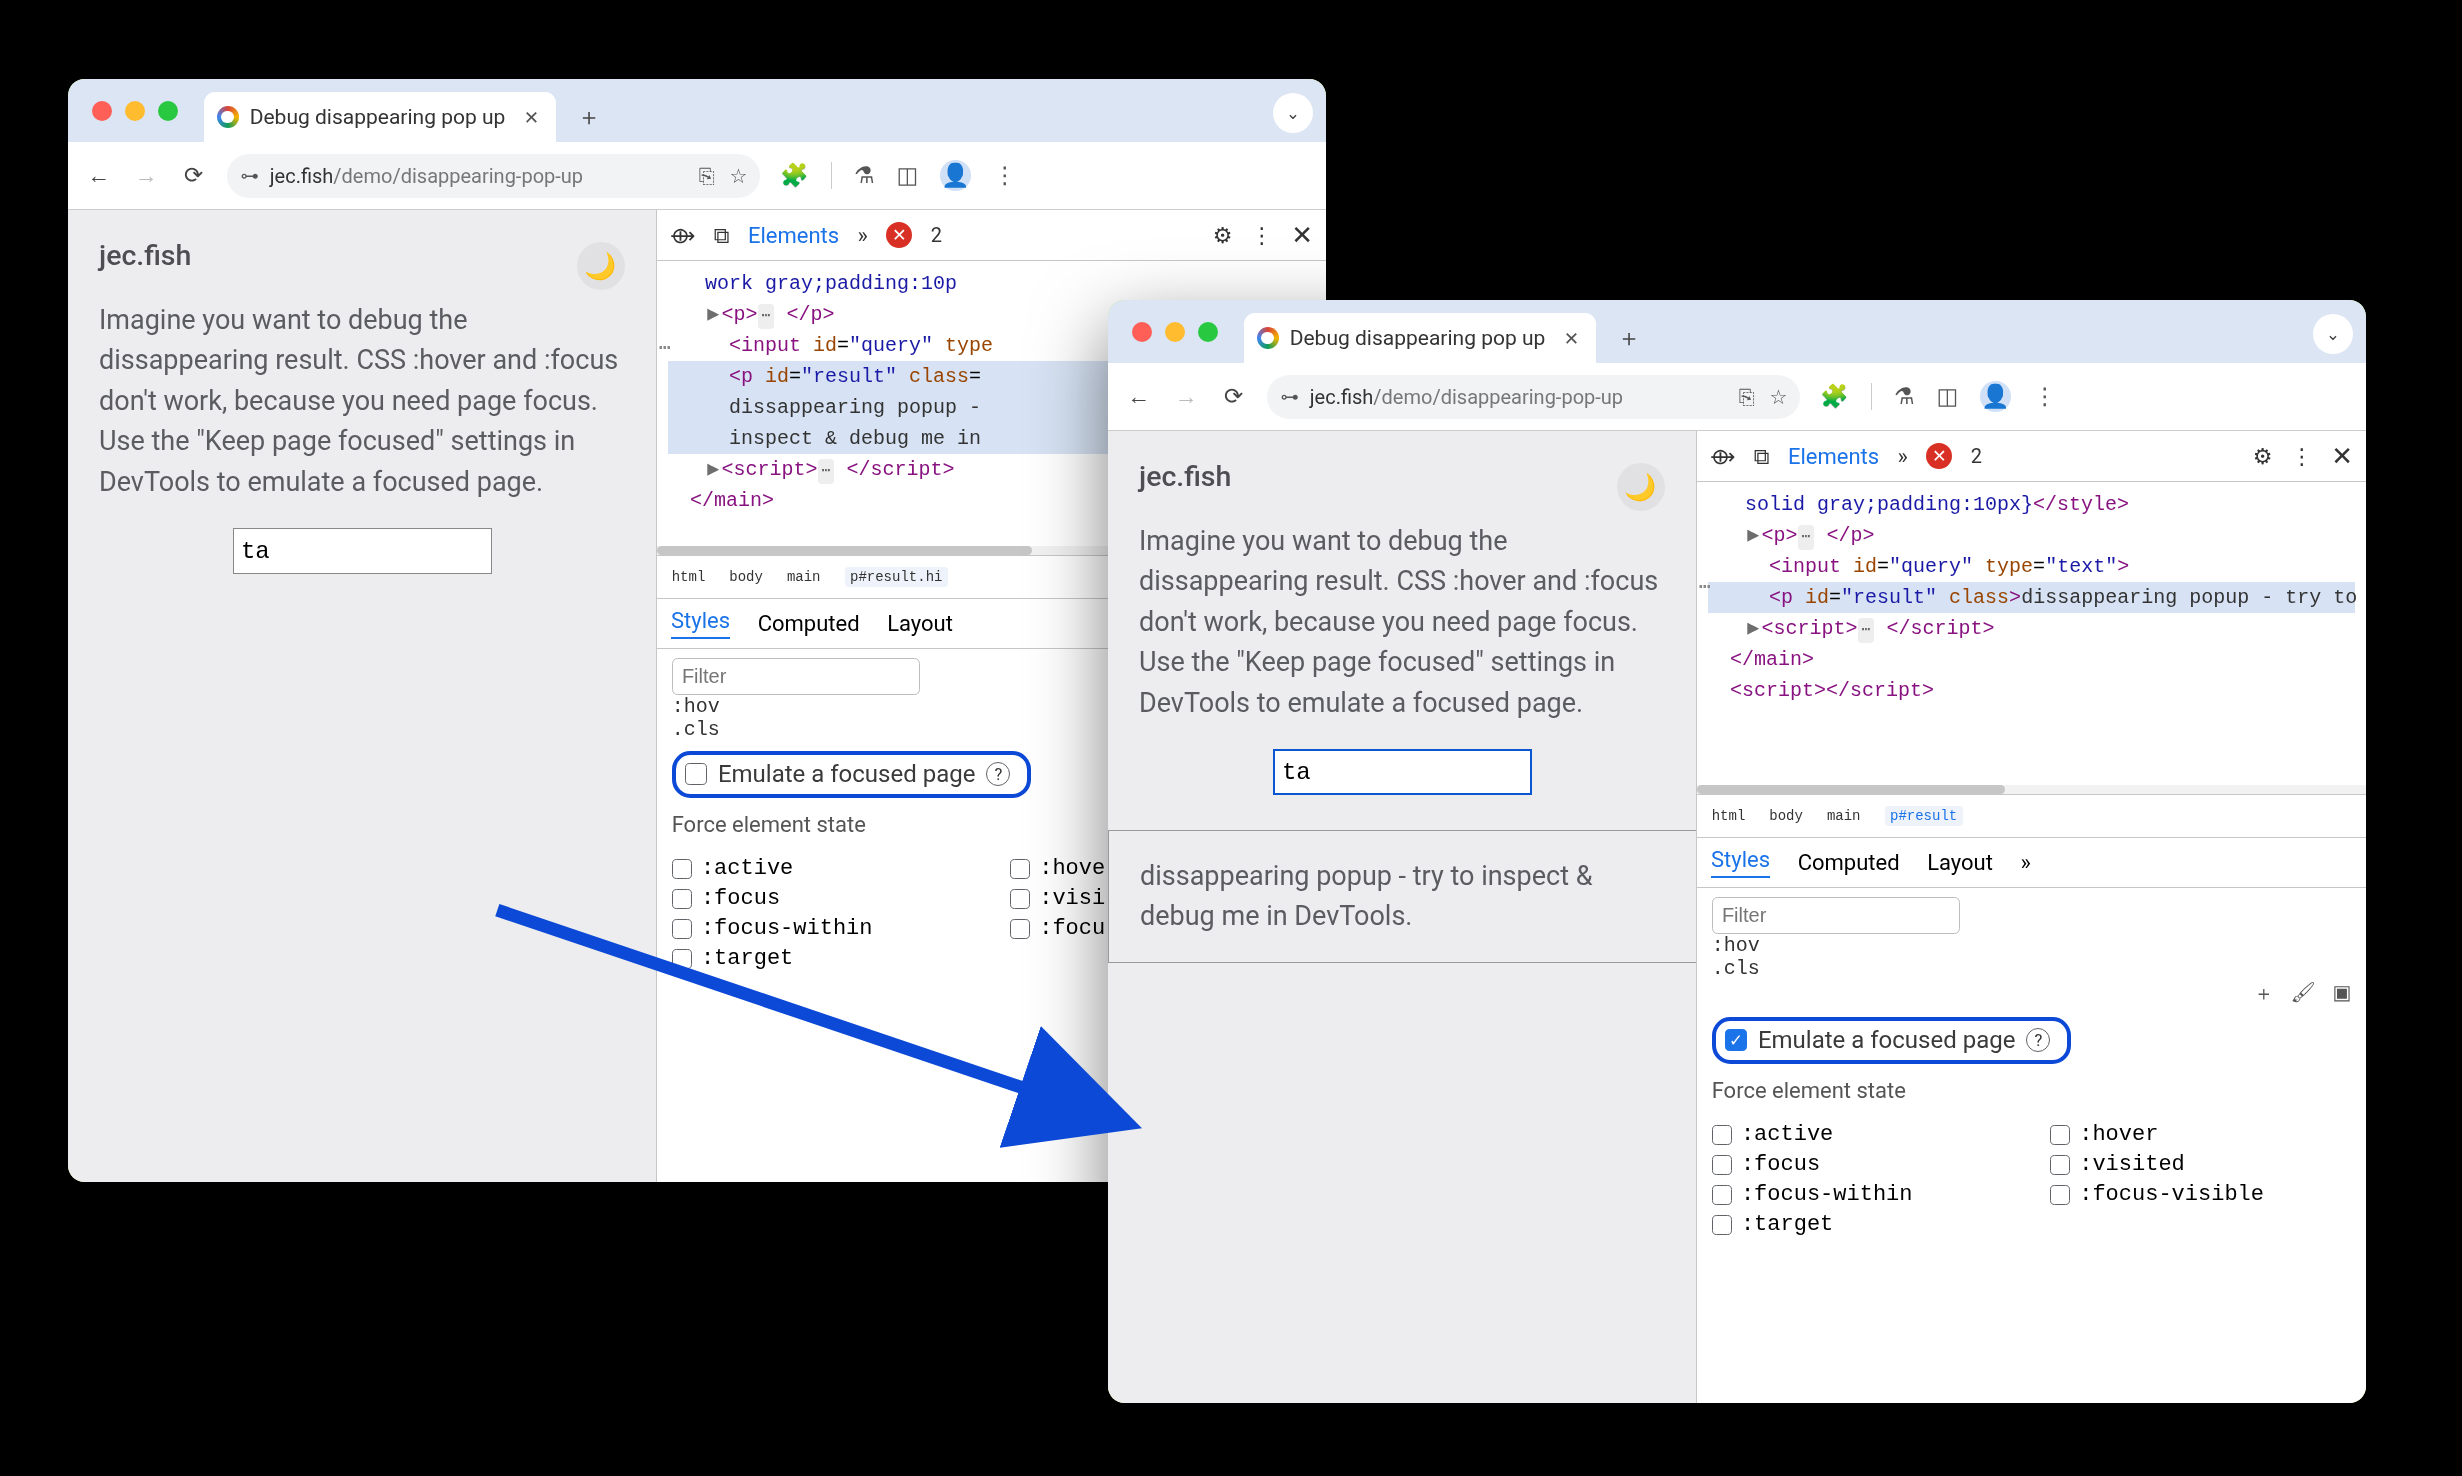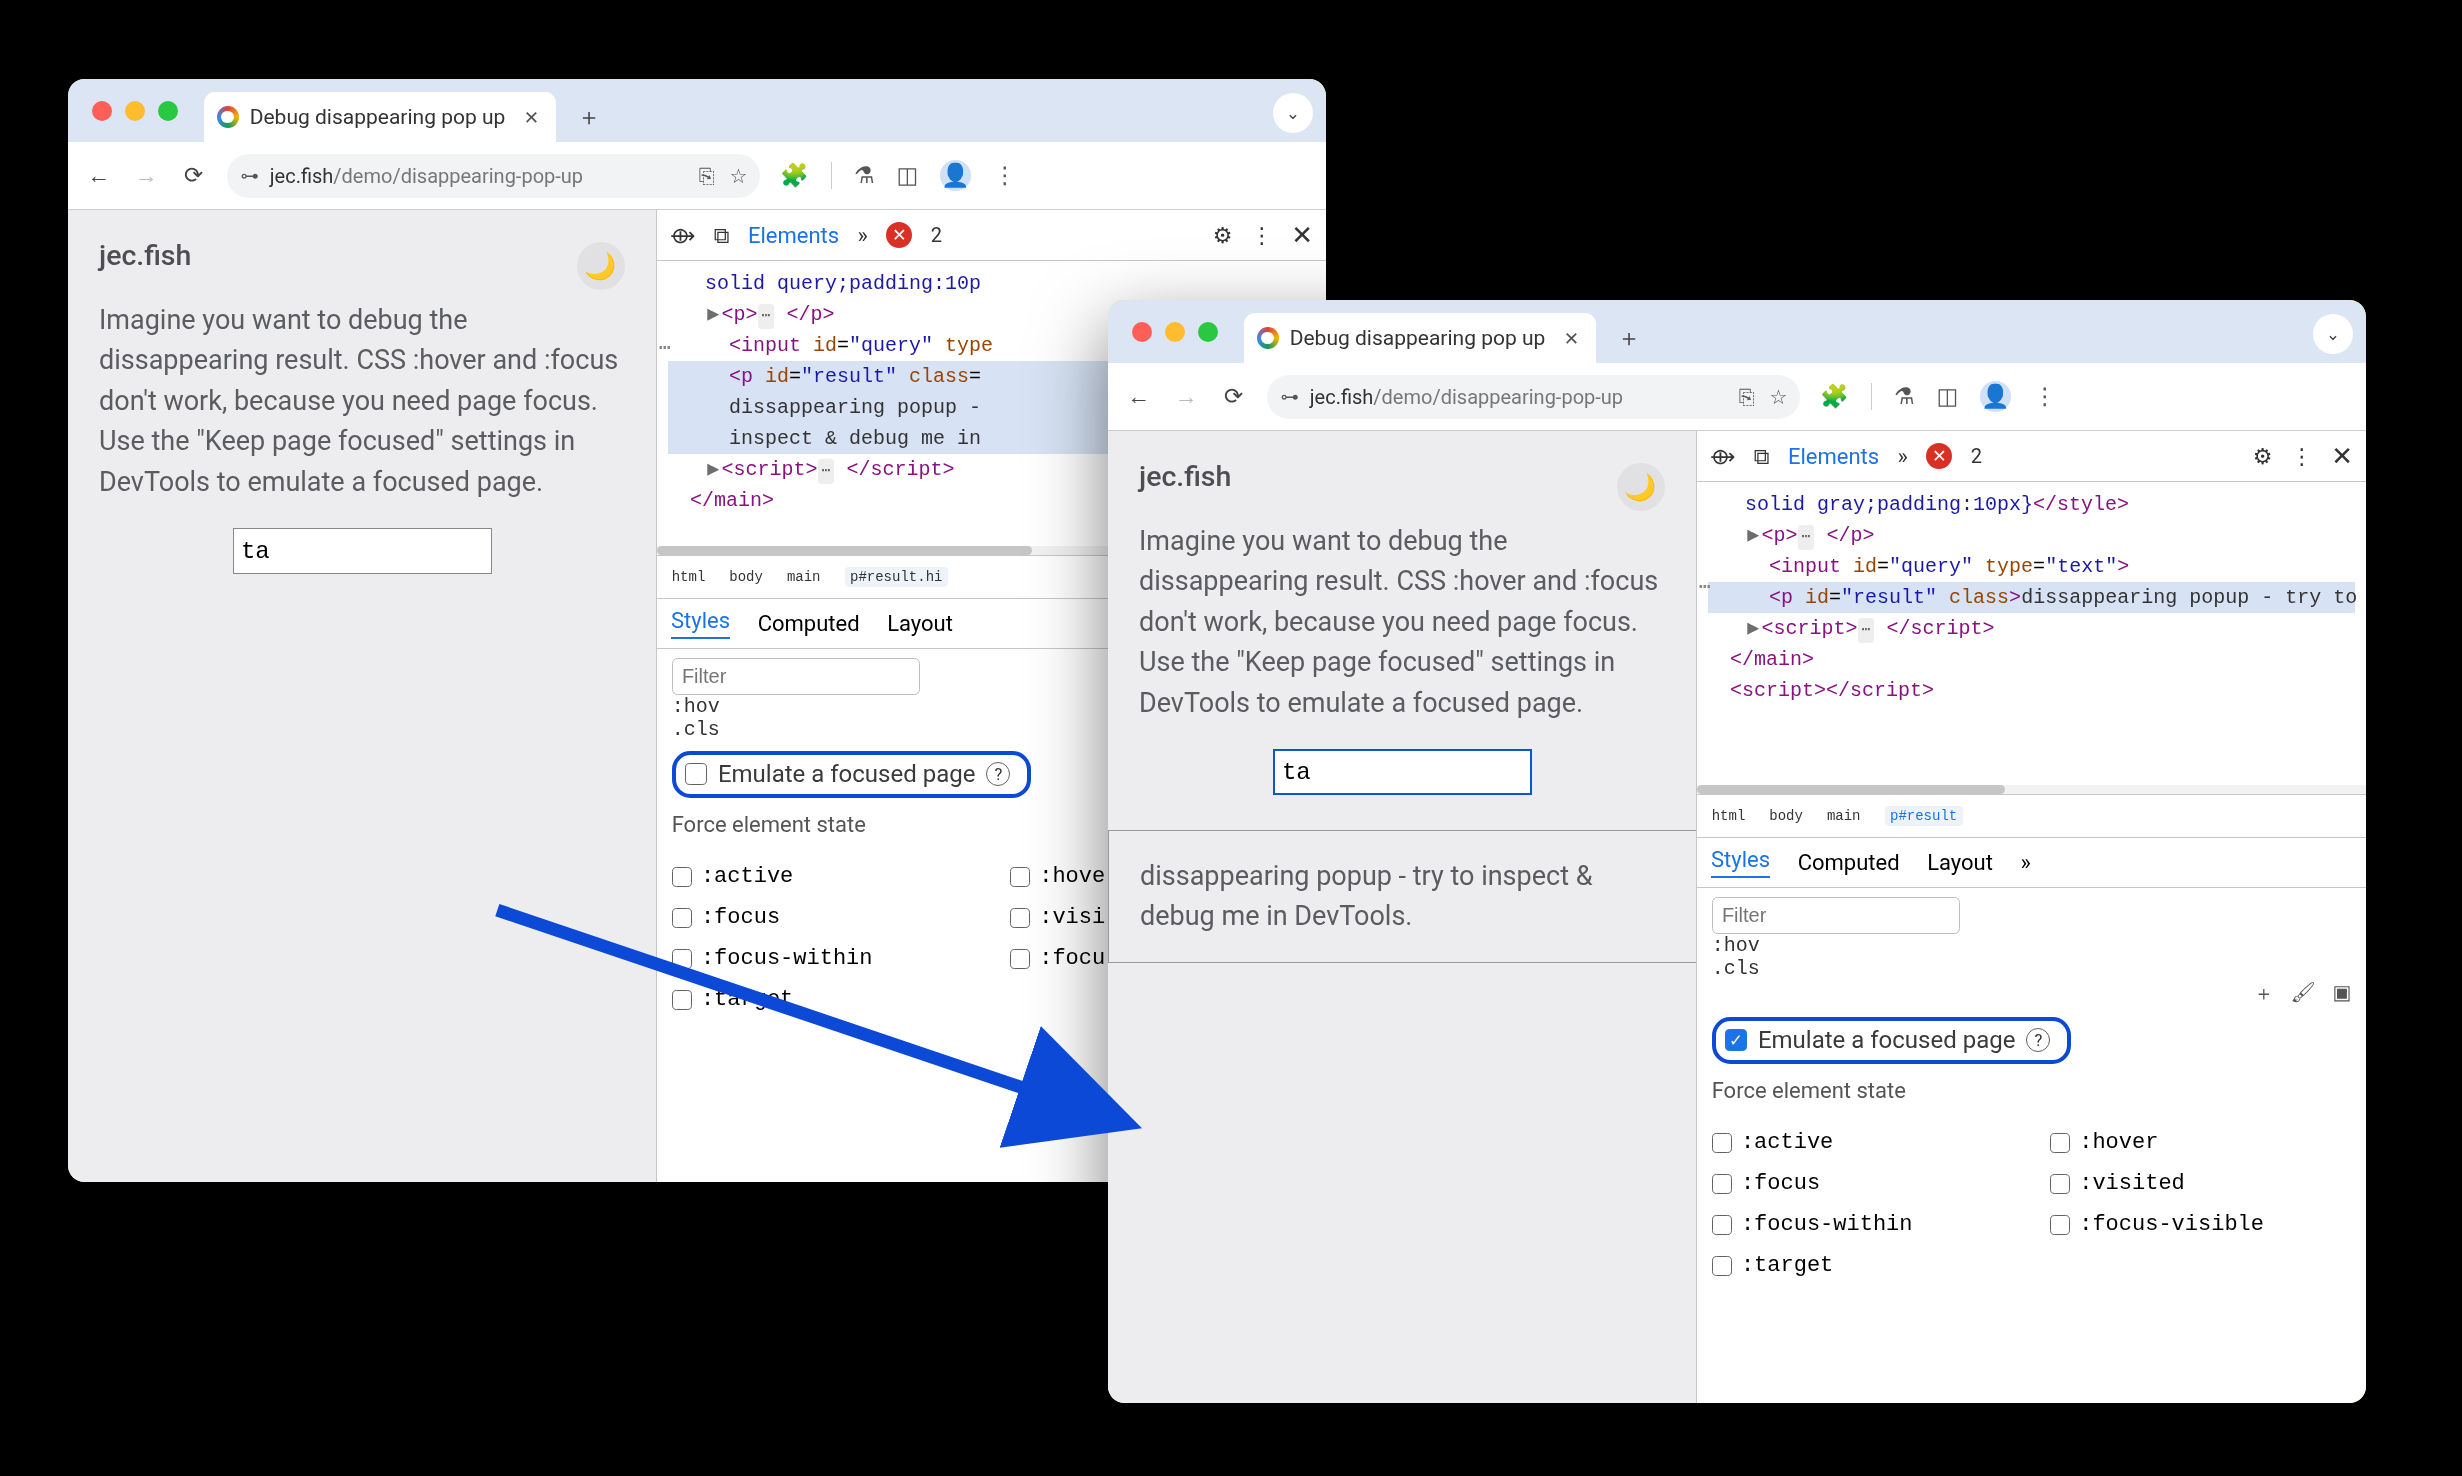--- a/index.html
+++ b/index.html
@@ -175,21 +175,21 @@
   .emulate-pill{
     border:4.6px solid #0b49d6;border-radius:18.4px;padding:5.5px 16.6px 5.5px 9.2px;
     display:flex;align-items:center;gap:11px;width:fit-content;font-size:24px;color:#3a3a3a;
   }
   .emulate-pill.checked .chk{background:#1a73e8;border-color:#1a73e8;}
   .chk{width:22px;height:22px;border:1.8px solid #5f6368;border-radius:4.6px;display:flex;align-items:center;justify-content:center;color:#fff;font-size:16.6px;}
   .chk.small{width:20px;height:20px;}
   .qmark{width:24px;height:24px;border:1.8px solid #5f6368;border-radius:50%;display:flex;align-items:center;justify-content:center;font-size:16.6px;color:#333;}
 
   .force-label{color:#555;font-size:22px;margin-top:5.5px;}
-  .state-grid{display:grid;grid-template-columns:1fr 1fr;gap:16px 37px;margin-top:18px;}
+  .state-grid{display:grid;grid-template-columns:1fr 1fr;gap:5px 37px;margin-top:10px;}
   .state-item{display:flex;align-items:center;gap:9.2px;font-size:22px;}
 
   
   .arrow{
     position:absolute;
     left:460px; top:855px;
     width:699px; height:303px;
     pointer-events:none;
     z-index:20;
   }
@@ -260,21 +260,21 @@
         <span class="num">2</span>
         <div class="rightctl">
           <span>⚙</span>
           <span>⋮</span>
           <span class="closex">✕</span>
         </div>
       </div>
 
       <div class="dom mono" style="height:285px">
         <div class="dots-overlay">⋯</div>
-        <div class="line domrow"><span class="attrv">solid query;padding:10p</span></div>
+        <div class="line domrow"><span class="attrv">work gray;padding:10p</span></div>
         <div class="line domrow"><span class="tri">▶</span><span class="tag">&lt;p&gt;</span><span class="collapsed-badge">⋯</span> <span class="tag">&lt;/p&gt;</span></div>
         <div class="line domrow">  <span class="tag">&lt;input </span><span class="attrn">id</span>=<span class="attrv">"query"</span> <span class="attrn">type</span></div>
         <div class="line domrow sel">  <span class="tag">&lt;p </span><span class="attrn">id</span>=<span class="attrv">"result"</span> <span class="attrn">class</span>=</div>
         <div class="line domrow sel">  <span class="txt">dissappearing popup -</span></div>
         <div class="line domrow sel">  <span class="txt">inspect &amp; debug me in</span></div>
         <div class="line domrow"><span class="tri">▶</span><span class="tag">&lt;script&gt;</span><span class="collapsed-badge">⋯</span> <span class="tag">&lt;/script&gt;</span></div>
         <div class="line" style="padding-left:22px"><span class="tag">&lt;/main&gt;</span></div>
       </div>
       <div class="dom-scroll">
           <div class="thumb"></div>

